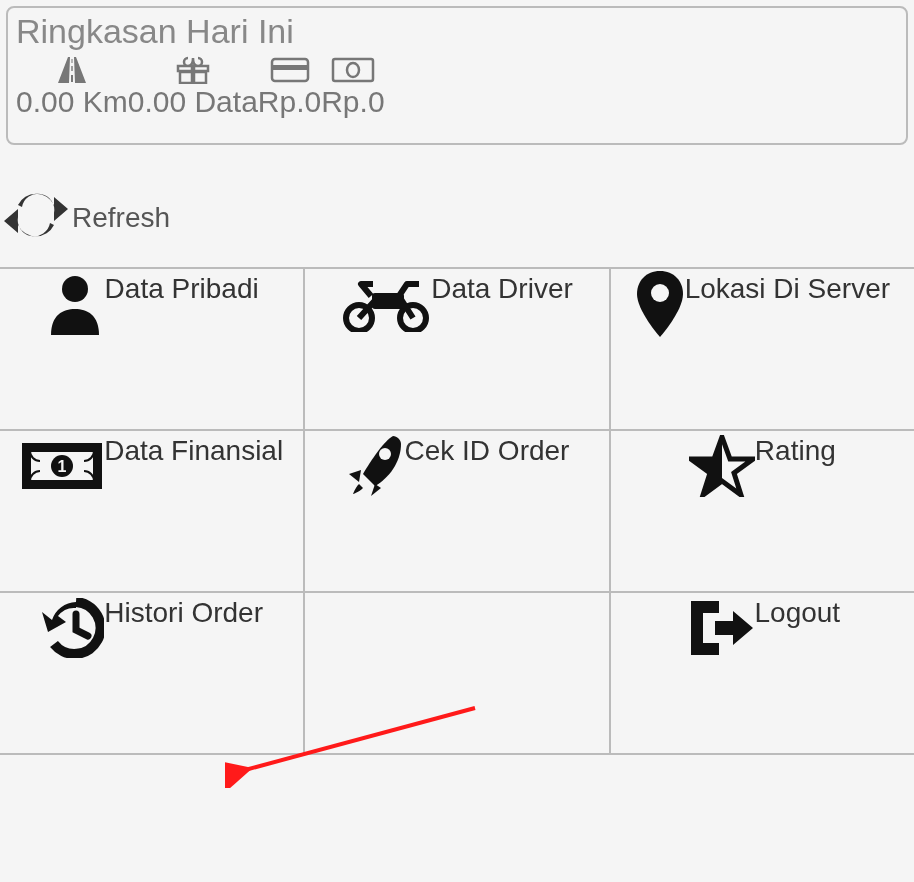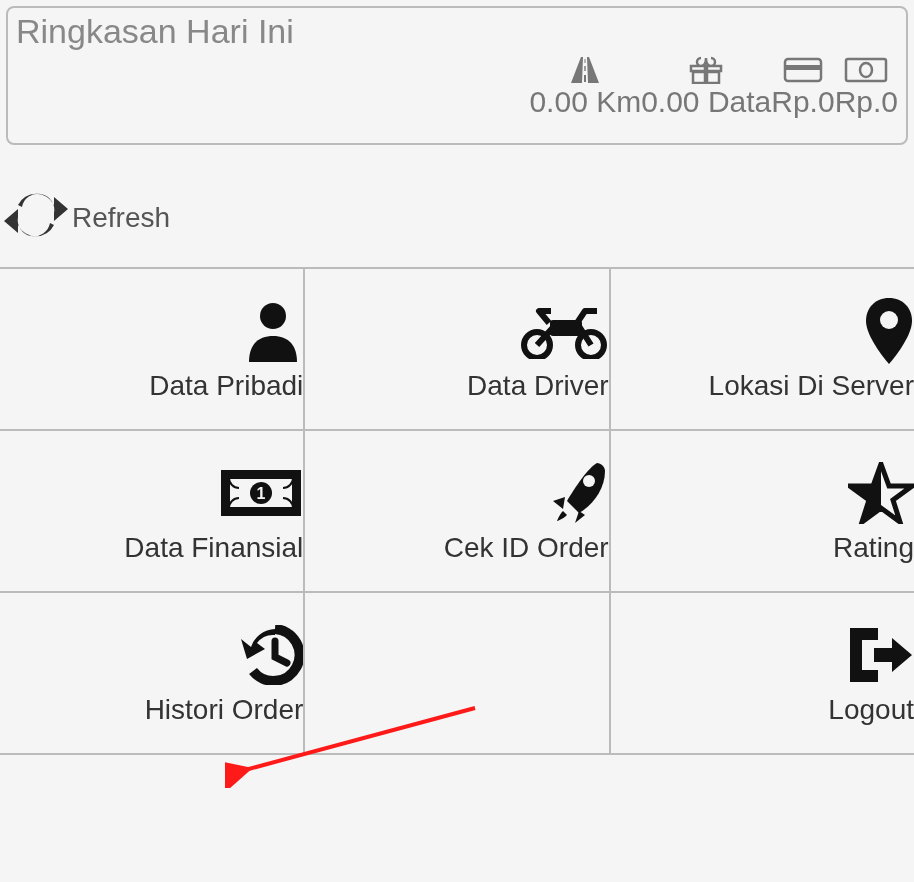--- a/index.html
+++ b/index.html
@@ -18,21 +18,21 @@
     padding: 4px 8px 24px 8px;
   }
   .summary-title {
     font-size: 34px;
     color: #888;
     margin-bottom: 4px;
     font-weight: 400;
   }
   .summary-row {
     display: flex;
-    justify-content: flex-end;
+    justify-content: flex-start;
     align-items: flex-end;
   }
   .summary-item {
     display: flex;
     flex-direction: column;
     align-items: center;
     color: #777;
   }
   .summary-item .icon { height: 30px; display: flex; align-items: center; justify-content: center; }
   .summary-item .val { font-size: 30px; color: #777; }
@@ -51,22 +51,22 @@
     grid-template-columns: repeat(3, 1fr);
     grid-template-rows: repeat(3, 160px);
     background: #bbb;
     gap: 2px;
     border-top: 2px solid #bbb;
     border-bottom: 2px solid #bbb;
   }
   .cell {
     background: #f5f5f5;
     display: flex;
-    flex-direction: column;
-    align-items: flex-end;
+    flex-direction: row;
+    align-items: flex-start;
     justify-content: center;
     cursor: pointer;
   }
   .cell .icon { height: 70px; display: flex; align-items: center; justify-content: center; }
   .cell .label { font-size: 28px; color: #333; margin-top: 4px; }
 
   .arrow-overlay {
     position: absolute;
     pointer-events: none;
   }

